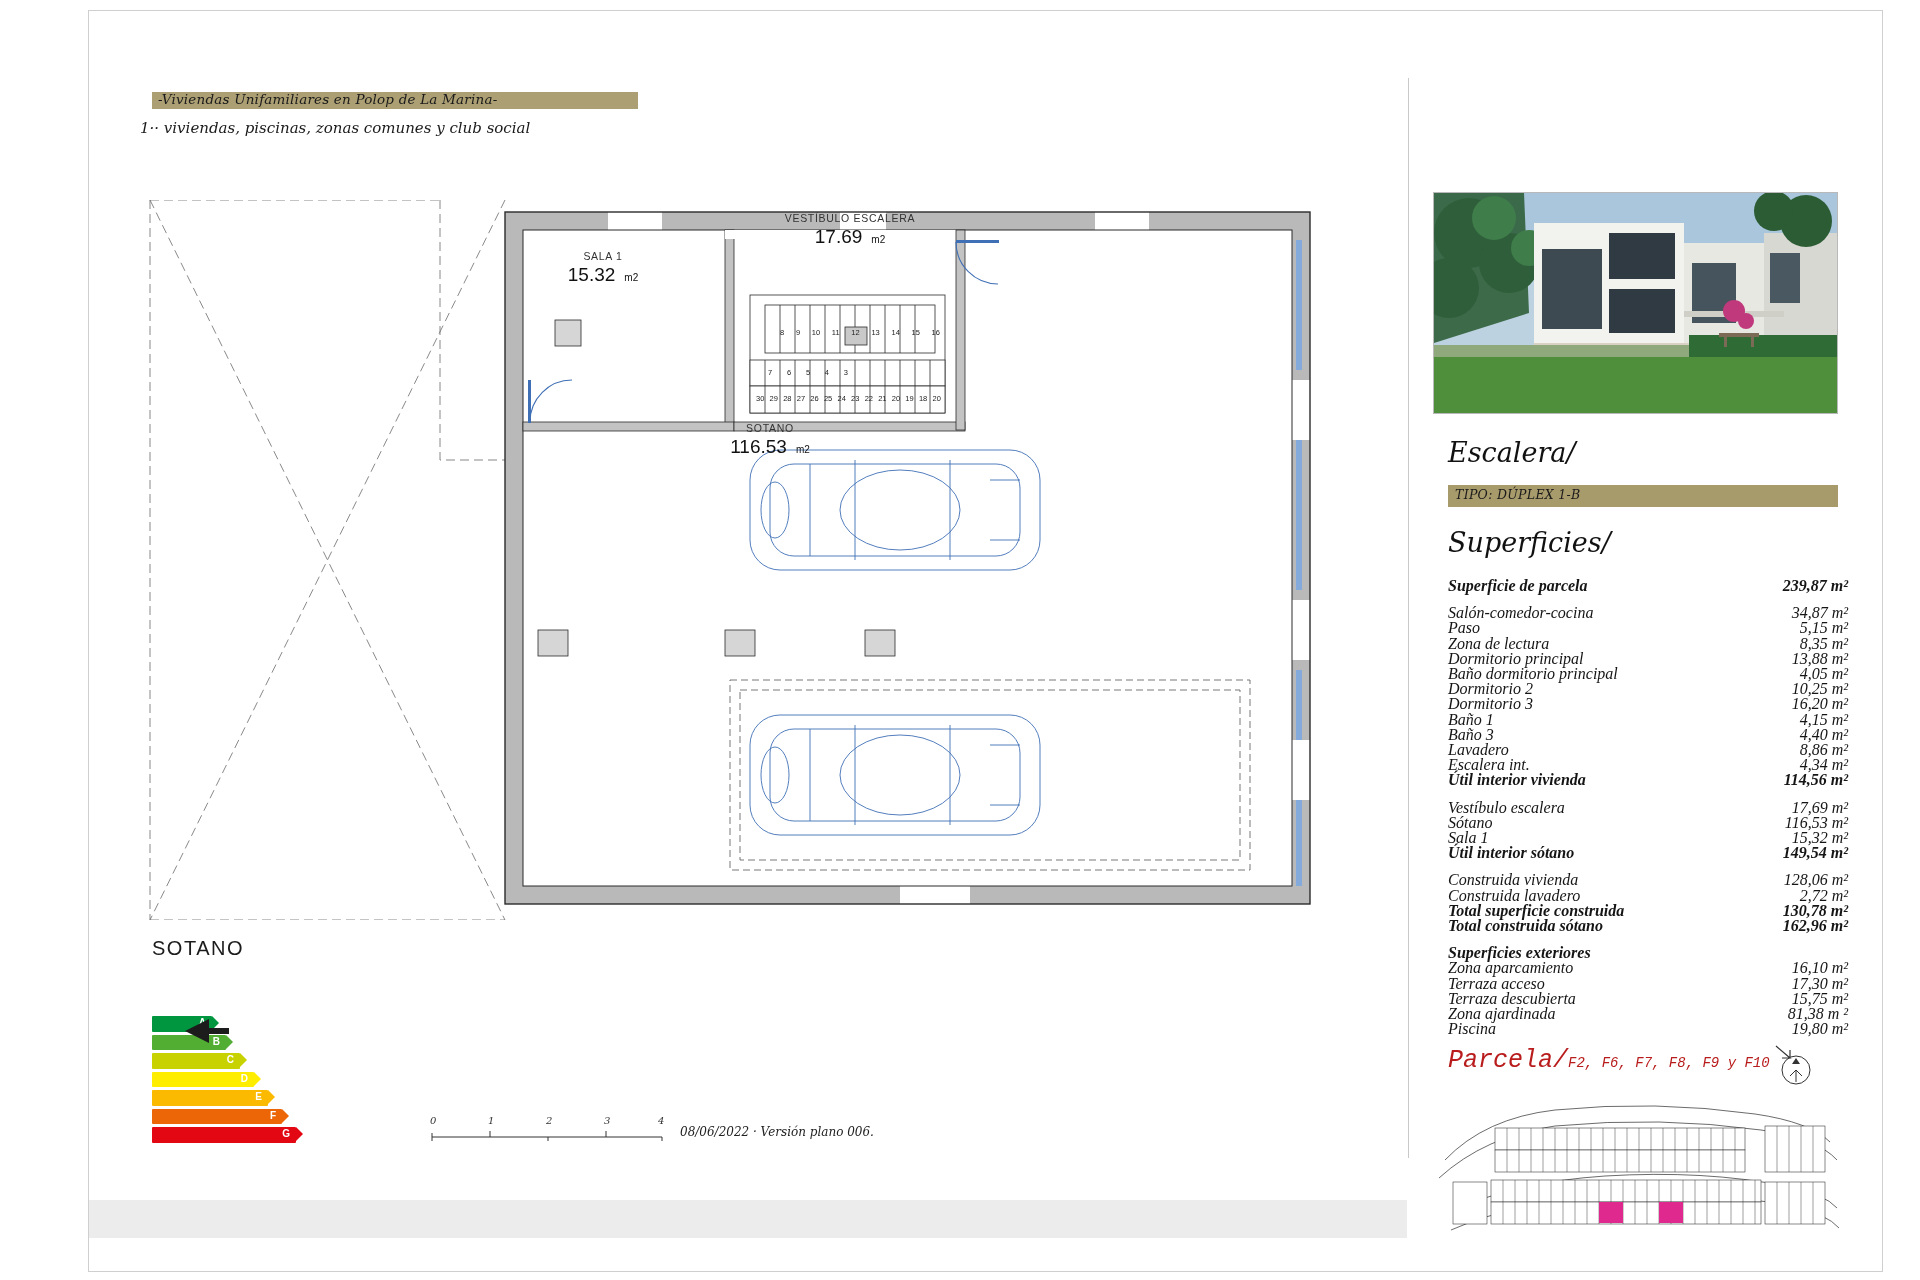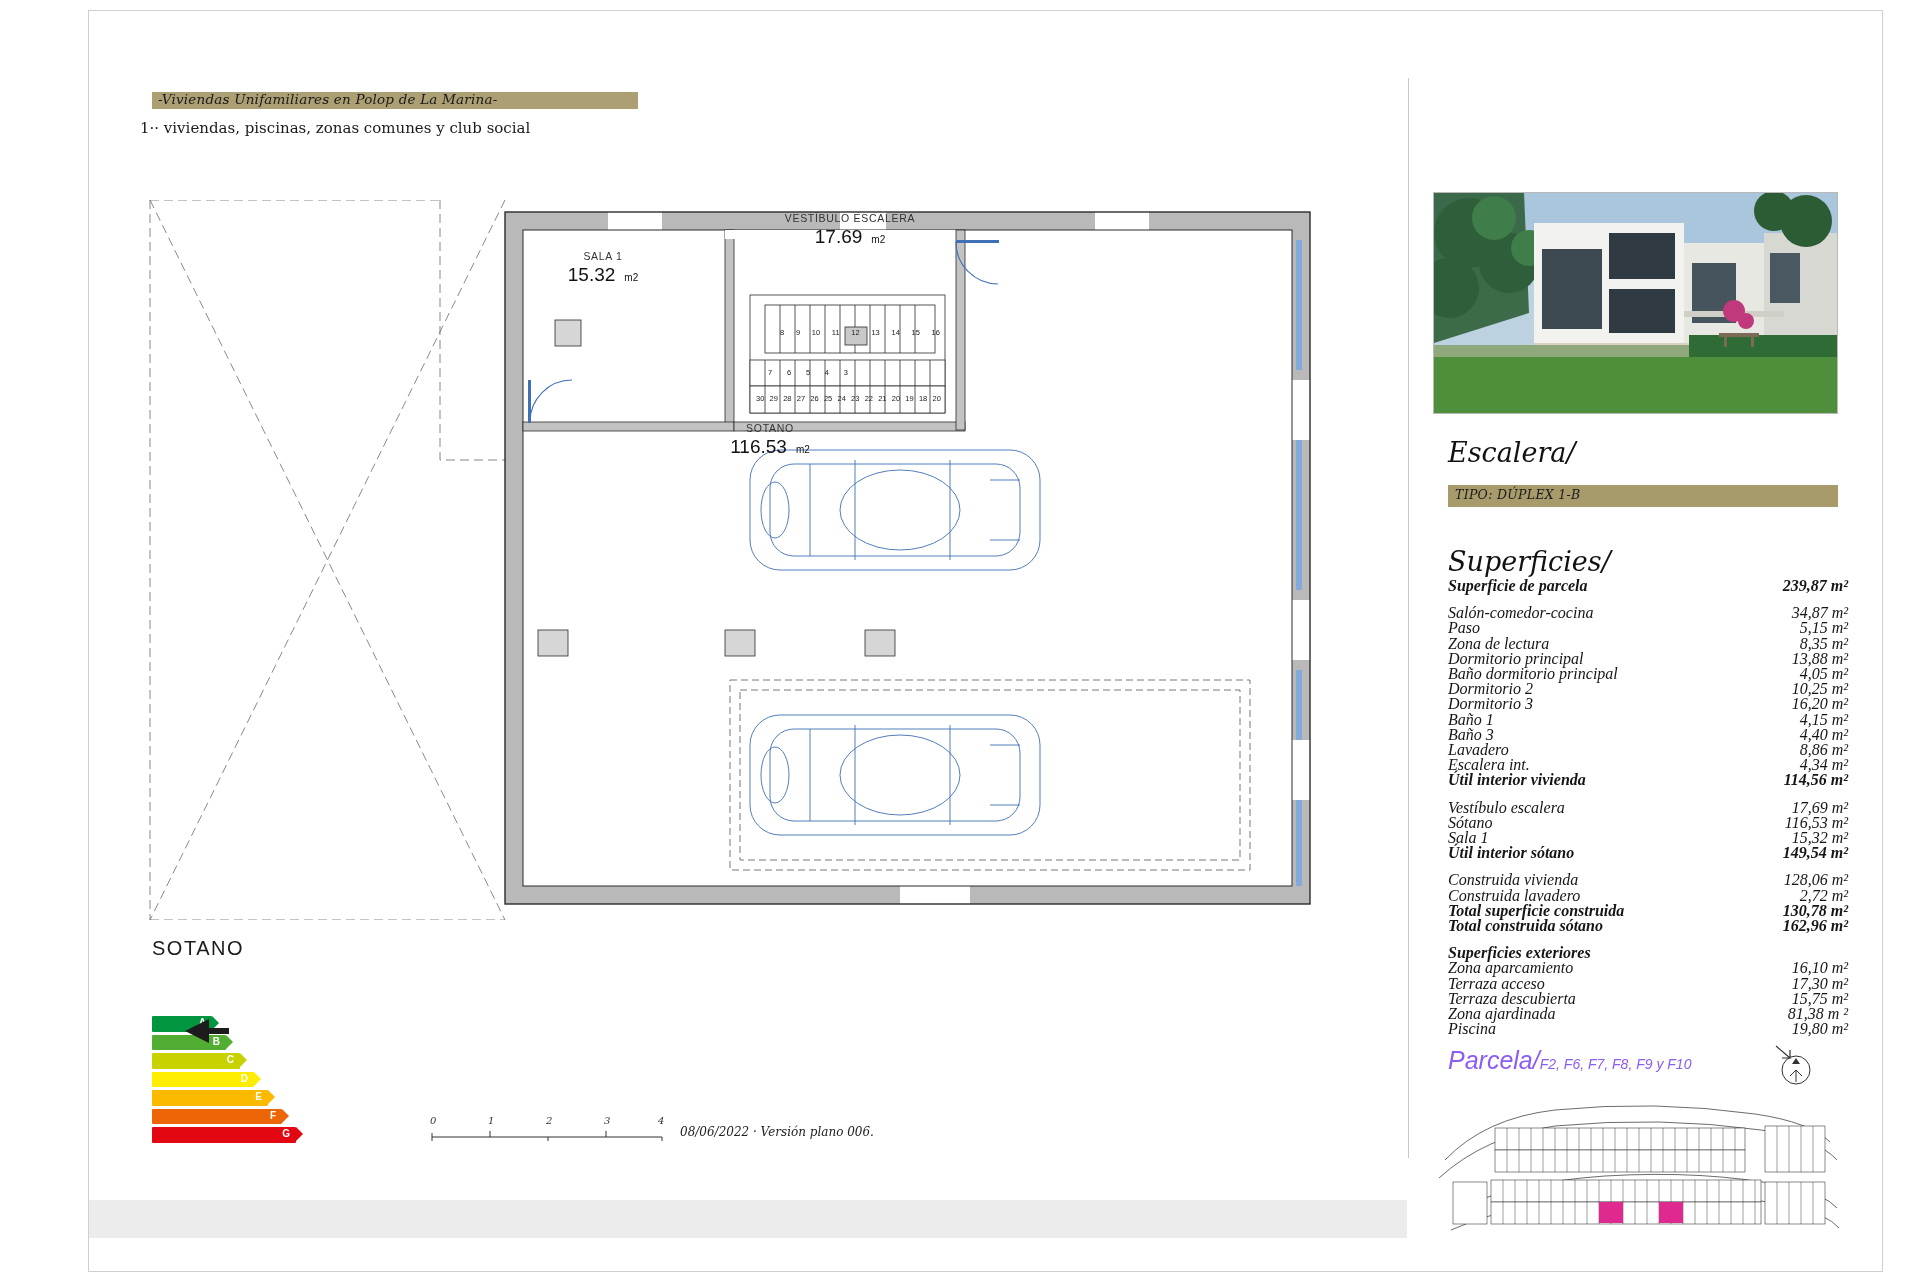--- a/index.html
+++ b/index.html
@@ -58,20 +58,21 @@
     font-size: 13.5px;
     color: #1a1a1a;
     letter-spacing: 0.2px;
     white-space: nowrap;
   }
   .title-line2 {
     position: absolute;
     left: 140px;
     top: 119px;
     font-family: "DejaVu Serif", serif;
+    font-style: italic;
     font-size: 15px;
     color: #1a1a1a;
     white-space: nowrap;
   }
 
   
   .plan {
     position: absolute;
     left: 140px;
     top: 200px;
@@ -259,21 +260,20 @@
     letter-spacing: 0.3px;
   }
   .rp-h2 {
     position: absolute;
     left: 1448px;
     top: 527px;
     font-family: "DejaVu Serif", serif;
     font-style: italic;
     font-size: 27px;
     color: #111;
-    margin-top: 19px;
   }
 
   .surf-list {
     position: absolute;
     left: 1448px;
     top: 578px;
     width: 400px;
     font-family: Liberation Serif, serif;
     font-style: italic;
     font-size: 16px;
@@ -288,24 +288,24 @@
   }
   .surf-row.bold { font-weight: bold; }
   .surf-gap { height: 12px; }
   .surf-row .val { text-align: right; }
 
   
   .parcela-title {
     position: absolute;
     left: 1448px;
     top: 1046px;
-    font-family: Liberation Sans, sans-serif;
+    font-family: Liberation Mono, monospace;
     font-style: italic;
     font-size: 25px;
-    color: #8b5cf6;
+    color: #b91c1c;
     white-space: nowrap;
   }
   .parcela-title .sub {
     font-size: 14px;
   }
   .compass {
     position: absolute;
     left: 1770px;
     top: 1042px;
     width: 46px;

